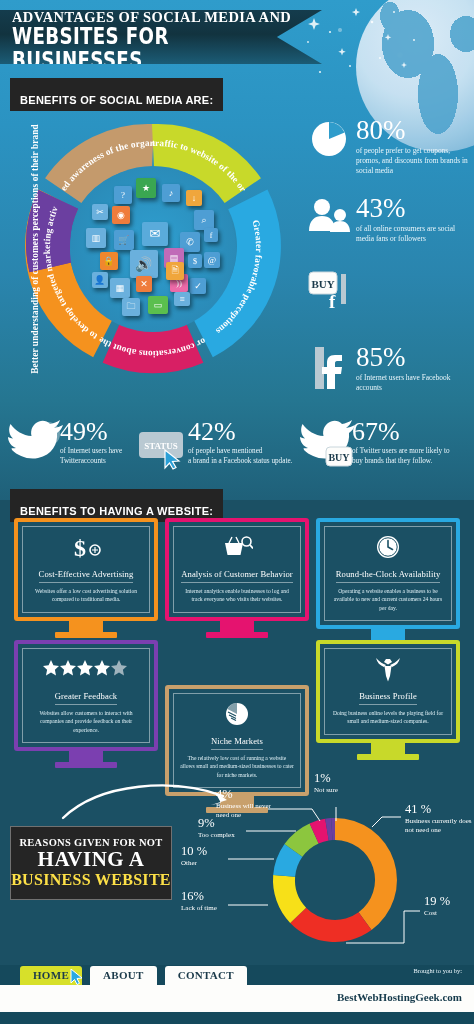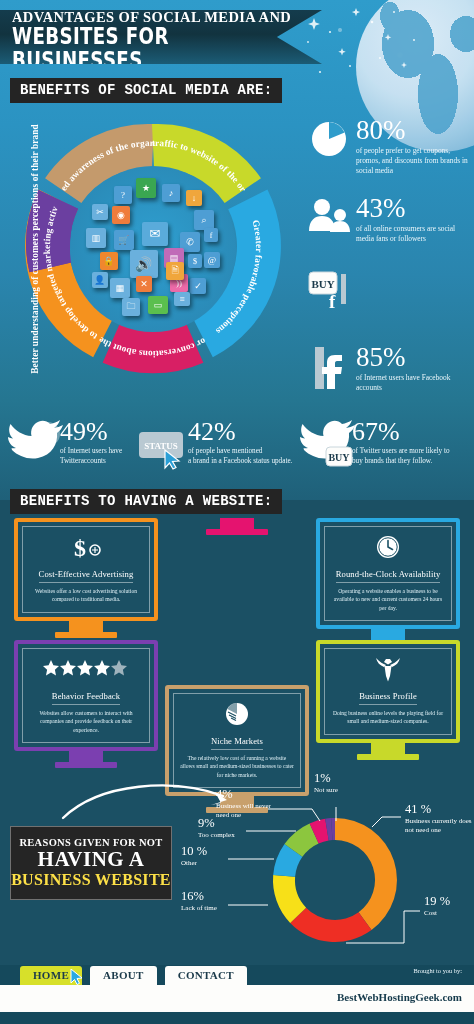--- a/index.html
+++ b/index.html
@@ -48,23 +48,23 @@
   }
   .ribbon .l2{
     color:#fff; font-size:23px; letter-spacing:.4px; font-weight:700;
     font-family:"DejaVu Sans Condensed","Liberation Sans", sans-serif;
     transform:scaleX(.88); transform-origin:left center; line-height:1.02;
   }
 
   
   .blk-label{
     position:absolute; background:#242424; color:#fff;
-    font-size:14px; font-weight:700; letter-spacing:.3px;
-    padding:4px 10px 5px 10px; white-space:nowrap;
-    font-family:Liberation Mono, monospace;
+    font-size:11px; font-weight:700; letter-spacing:.3px;
+    padding:16px 10px 5px 10px; white-space:nowrap;
+    font-family:Liberation Sans, sans-serif;
   }
   .blk-label.a{ left:10px; top:78px; }
   .blk-label.b{ left:10px; top:489px; }
 
   
   .ring-wrap{ position:absolute; left:8px; top:104px; width:290px; height:290px; }
   .ring-wrap svg{ display:block; }
   .ring-txt{ font-family:"Liberation Serif", serif; font-size:9.3px; fill:#fff; font-weight:700; letter-spacing:.1px; }
   .apps{
     position:absolute; left:62px; top:62px; width:166px; height:166px;
@@ -366,20 +366,34 @@
       </div>
       <h4>Cost-Effective Advertising</h4>
       <p>Websites offer a low cost advertising solution compared to traditional media.</p>
     </div>
   </div>
   <div class="neck" style="background:#f5921e;"></div>
   <div class="base" style="background:#f5921e;"></div>
 </div>
 
 <div class="mon" style="left:165px; top:518px;">
+  <div class="screen" style="border-color:#e5136f;">
+    <div class="inner">
+      <div class="micon">
+        <svg width="32" height="24" viewBox="0 0 32 24" fill="#ffffff">
+          <path d="M4 8 h18 l-2.5 12 h-13 Z"></path>
+          <path d="M8 8 L11 2 M18 8 L15 2" stroke="#ffffff" stroke-width="1.4" fill="none"></path>
+          <circle cx="25.5" cy="6.5" r="4.5" fill="none" stroke="#ffffff" stroke-width="1.6"></circle>
+          <path d="M29 10 L32 13.5" stroke="#ffffff" stroke-width="1.8"></path>
+        </svg>
+      </div>
+      <h4>Analysis of Customer Behavior</h4>
+      <p>Internet analytics enable businesses to log and track everyone who visits their websites.</p>
+    </div>
+  </div>
   <div class="neck" style="background:#e5136f;"></div>
   <div class="base" style="background:#e5136f;"></div>
 </div>
 
 <div class="mon" style="left:316px; top:518px;">
   <div class="screen" style="border-color:#29a9e1;">
     <div class="inner">
       <div class="micon">
         <svg width="26" height="26" viewBox="0 0 26 26">
           <circle cx="13" cy="13" r="11" fill="#ffffff"></circle>
@@ -402,21 +416,21 @@
         <svg width="86" height="18" viewBox="0 0 86 18">
           <g fill="#ffffff">
             <path d="M8 0 l2.4 5.2 5.6.7 -4.1 3.9 1.1 5.6 -5-2.8 -5 2.8 1.1-5.6 -4.1-3.9 5.6-.7z"></path>
             <path d="M25 0 l2.4 5.2 5.6.7 -4.1 3.9 1.1 5.6 -5-2.8 -5 2.8 1.1-5.6 -4.1-3.9 5.6-.7z"></path>
             <path d="M42 0 l2.4 5.2 5.6.7 -4.1 3.9 1.1 5.6 -5-2.8 -5 2.8 1.1-5.6 -4.1-3.9 5.6-.7z"></path>
             <path d="M59 0 l2.4 5.2 5.6.7 -4.1 3.9 1.1 5.6 -5-2.8 -5 2.8 1.1-5.6 -4.1-3.9 5.6-.7z"></path>
           </g>
           <path d="M76 0 l2.4 5.2 5.6.7 -4.1 3.9 1.1 5.6 -5-2.8 -5 2.8 1.1-5.6 -4.1-3.9 5.6-.7z" fill="#9fb3bd"></path>
         </svg>
       </div>
-      <h4>Behavior Feedback</h4>
+      <h4>Greater Feedback</h4>
       <p>Websites allow customers to interact with companies and provide feedback on their experience.</p>
     </div>
   </div>
   <div class="neck" style="background:#7b3fb0;"></div>
   <div class="base" style="background:#7b3fb0;"></div>
 </div>
 
 <div class="mon" style="left:165px; top:640px;">
   <div class="screen" style="border-color:#c8a06c;margin-top:45px;">
     <div class="inner">

